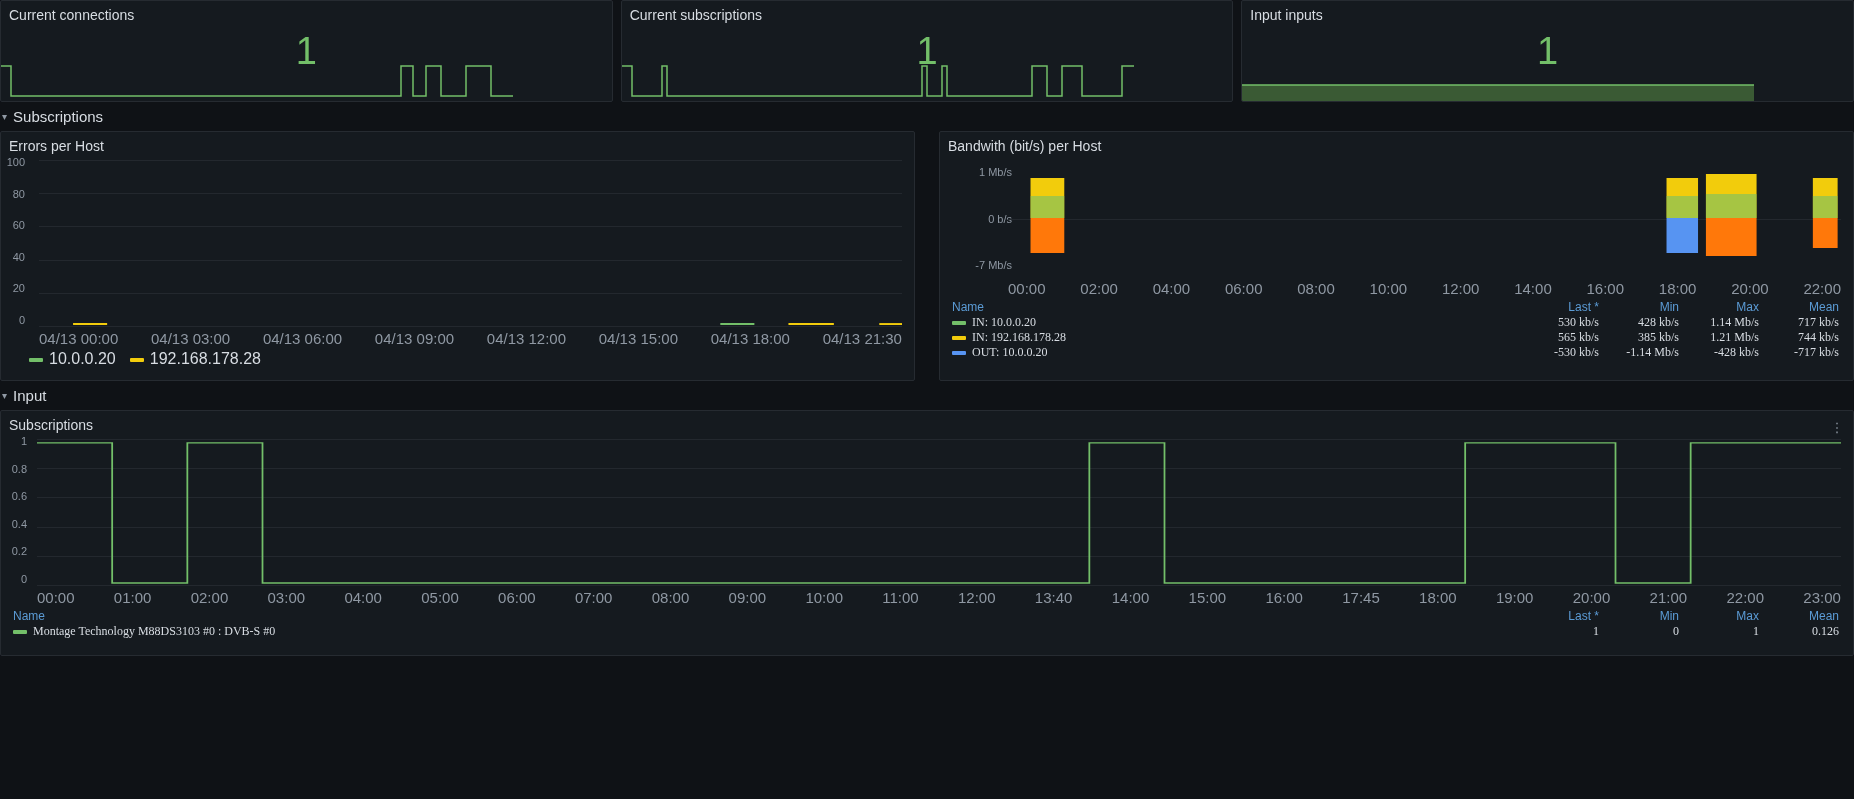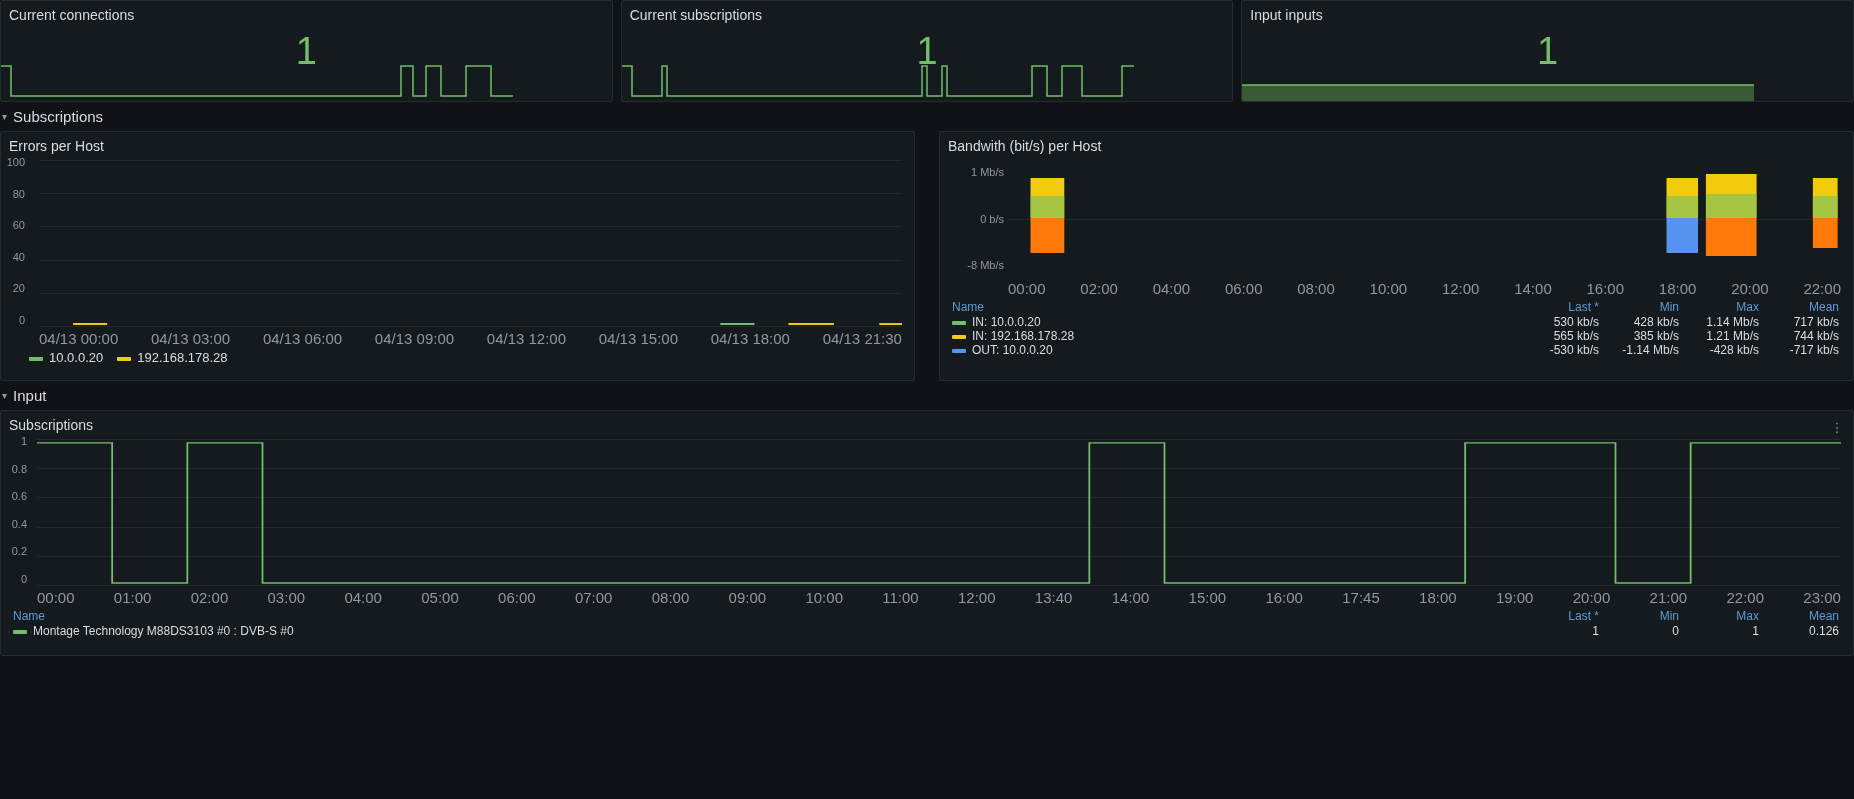--- a/index.html
+++ b/index.html
@@ -27,35 +27,35 @@
   .section-hdr { display:flex; align-items:center; gap:6px; padding:6px 2px; cursor:pointer; }
   .section-hdr .chev { font-size:10px; color:var(--text-dim); }
   .section-hdr .sec-title { font-size:15px; }
 
   .sub-row { display:flex; gap:24px; }
   .sub-row .panel { height:250px; }
   .sub-row .panel.left { flex:1 1 50%; }
   .sub-row .panel.right { flex:1 1 50%; }
 
   .chart-area { position:relative; width:100%; }
-  .y-axis { position:absolute; left:0; top:0; bottom:20px; width:60px; display:flex; flex-direction:column; justify-content:space-between; font-size:11px; color:var(--text-dim); text-align:right; padding-right:4px; }
+  .y-axis { position:absolute; left:8px; top:0; bottom:20px; width:60px; display:flex; flex-direction:column; justify-content:space-between; font-size:11px; color:var(--text-dim); text-align:right; padding-right:4px; }
   .x-axis { position:absolute; left:60px; right:4px; bottom:0; height:16px; display:flex; justify-content:space-between; font-size:15px; color:var(--text-dim); }
   .plot { position:absolute; left:60px; right:4px; top:4px; bottom:20px; }
   .grid-line { position:absolute; left:0; right:0; border-top:1px solid #23282e; }
 
-  .legend-row { display:flex; gap:14px; align-items:center; padding:4px 0 0 20px; font-size:13px; }
+  .legend-row { display:flex; gap:14px; align-items:center; padding:4px 0 0 20px; font-size:16px; }
   .legend-swatch { display:inline-block; width:14px; height:4px; border-radius:1px; margin-right:6px; vertical-align:middle; }
 
   
   .bw-legend { display:flex; flex-direction:column; font-size:12px; margin-top:4px; }
   .bw-legend-header, .bw-legend-row { display:flex; align-items:flex-end; }
   .bw-legend-header { color:var(--link); border-bottom:1px solid transparent; }
   .bw-name { flex:1; padding-left:4px; }
   .bw-col { width:80px; text-align:right; padding-right:6px; }
-  .bw-legend-row { color:var(--text); }
+  .bw-legend-row { color:var(--text);font-family:Liberation Serif, serif; }
   .input-panel { height:246px; position:relative; }
   .menu-icon { position:absolute; top:6px; right:6px; width:20px; height:20px; display:flex; align-items:center; justify-content:center; cursor:pointer; color:var(--text-dim); }
 </style>
 </head>
 <body>
 
 <div class="root">
 
   <div class="row stat-row">
     <div class="panel">
@@ -131,21 +131,21 @@
           <span><span class="legend-swatch" style="background: rgb(242, 204, 12);"></span><span>192.168.178.28</span></span>
         </div>
     </div>
 
     <div class="panel right">
       <div class="panel-title">Bandwith (bit/s) per Host</div>
       <div class="chart-area" style="height:140px;">
         <div class="y-axis" id="bw-y" style="top:10px;bottom:25px;">
             <span>1 Mb/s</span>
             <span>0 b/s</span>
-            <span>-8 Mb/s</span>
+            <span>-7 Mb/s</span>
           </div>
         <div class="plot" id="bw-plot" style="top:10px;bottom:25px;">
           <div class="grid-line" style="top:50%;"></div>
           <svg viewBox="0 0 740 105" preserveAspectRatio="none" style="position:absolute;inset:0;width:100%;height:100%;">
 
             <g>
               <rect x="20" y="12" width="30" height="40" fill="#f2cc0c"></rect>
               <rect x="20" y="30" width="30" height="22" fill="#73bf69" opacity="0.6"></rect>
               <rect x="20" y="52" width="30" height="35" fill="#ff780a"></rect>
             </g>

